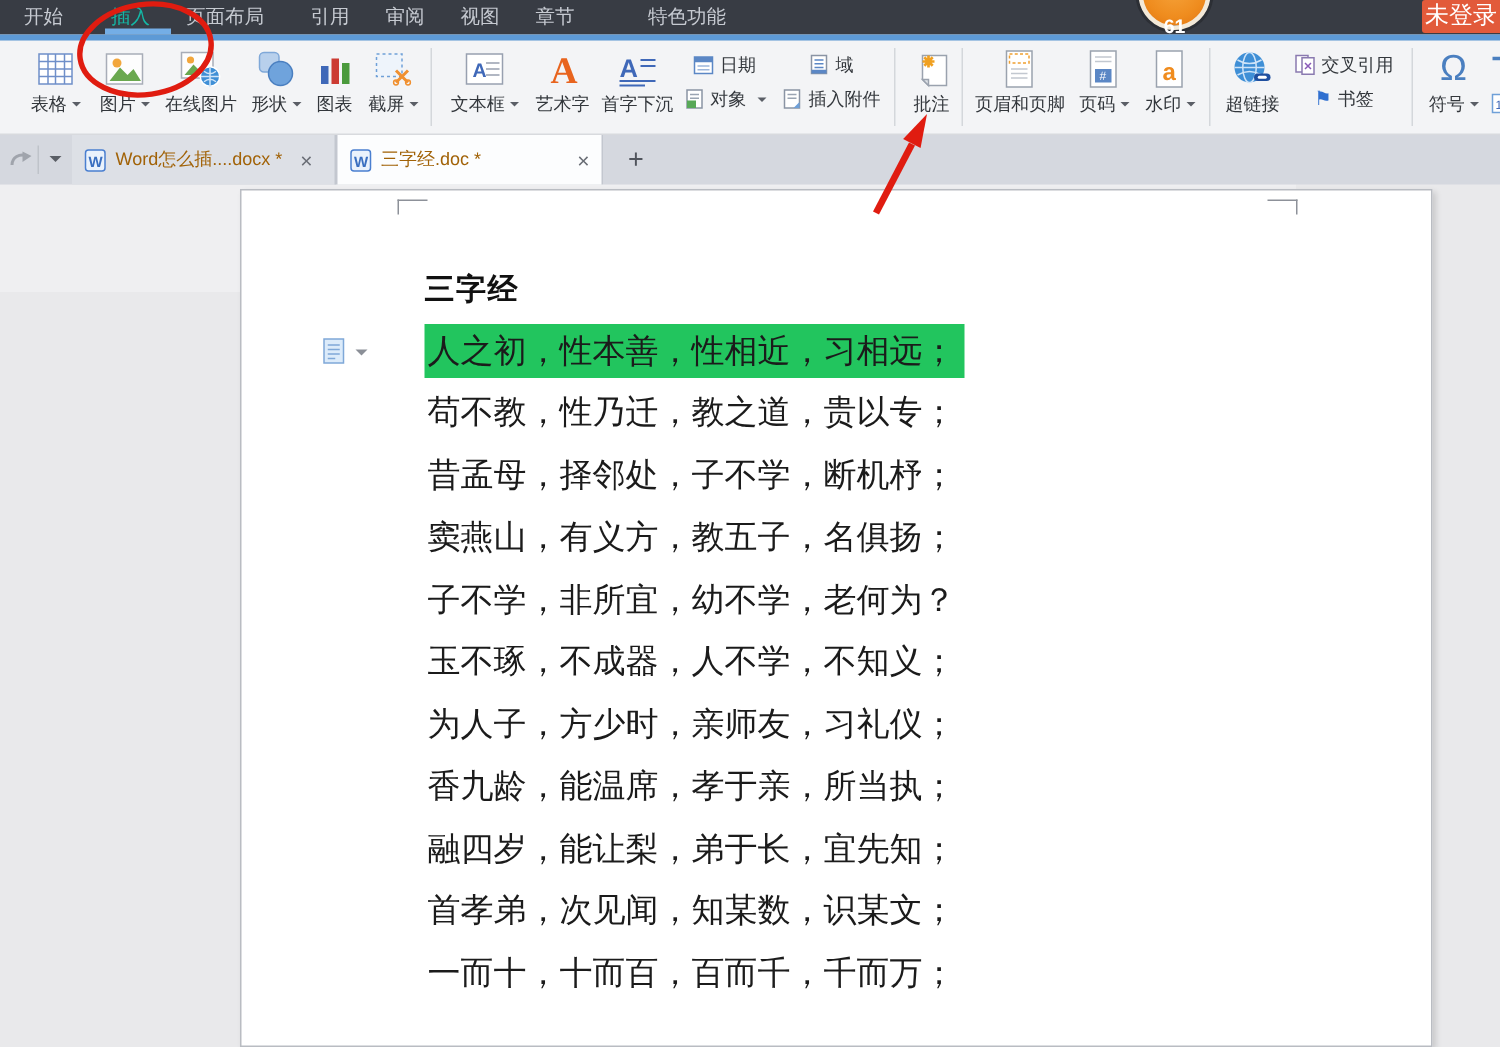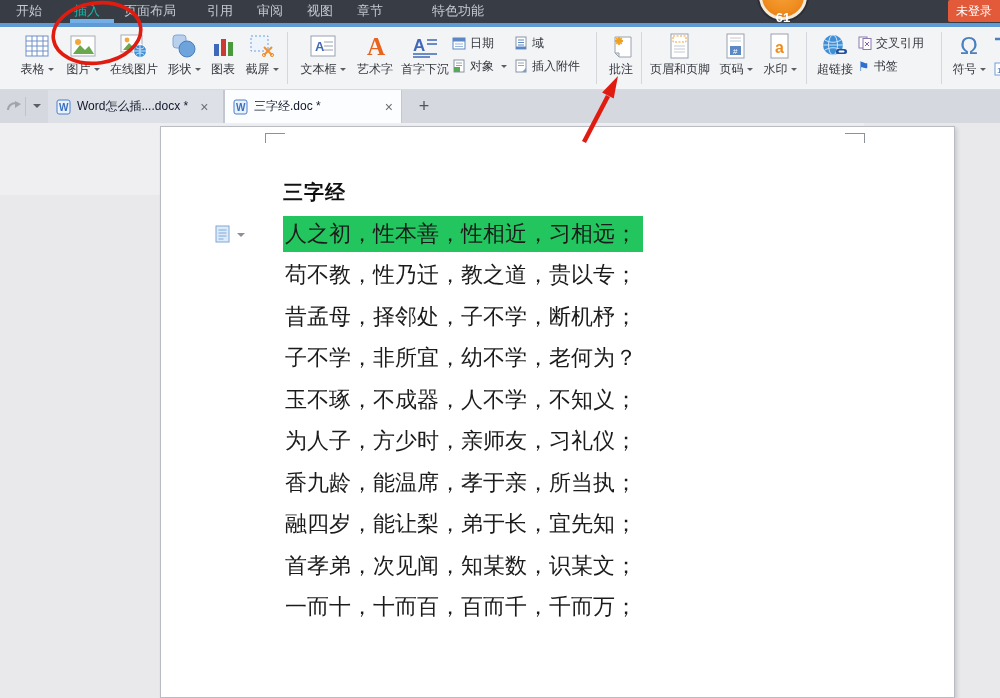--- a/index.html
+++ b/index.html
@@ -11,45 +11,45 @@
   .menubar { position:absolute; left:0; top:0; width:1000px; height:23px; background:#383c44; z-index:3;padding-left:15px; }
   .mtab { position:absolute; top:0; height:23px; line-height:22px; font-size:13px; color:#c6cad1; cursor:default; }
   .mtab.active { color:#14b8a6; }
   .mtab-underline { position:absolute; left:70px; top:19px; width:44px; height:4px; background:#74aee6; z-index:4; }
   .accentline { position:absolute; left:0; top:23px; width:1000px; height:4px; background:#5d9ad6; z-index:3; }
   .badge { position:absolute; left:759px; top:-28px; width:48px; height:48px; border-radius:50%;
            background:radial-gradient(circle at 50% 40%, #f6a43c 0%, #ef8c1e 60%, #e07312 100%);
            border:3px solid #f3e9d8; box-shadow:0 0 0 2px #2c2f35;
            color:#fff; font-weight:bold; font-size:13px; text-align:center; line-height:86px; z-index:5; }
   .login { position:absolute; right:0; top:0; width:52px; height:22px; background:#e25a3a; color:#fff;
-           font-size:12px; text-align:center; line-height:22px; border-radius:2px 0 0 2px; z-index:4; }
+           font-size:16px; text-align:center; line-height:22px; border-radius:2px 0 0 2px; z-index:4; }
 
   
   .ribbon { position:absolute; left:0; top:27px; width:1000px; height:63px; background:#f3f4f6;
             border-bottom:1px solid #d8dade; z-index:2; }
   .rsep { position:absolute; top:5px; height:52px; width:1px; background:#d4d7db; }
   .rgroup { position:absolute; top:0; height:63px; display:flex; align-items:flex-start; }
   .rbtn { display:flex; flex-direction:column; align-items:center; justify-content:flex-start;
           padding-top:4px; height:60px; cursor:default; }
   .rbtn .ic { height:30px; display:flex; align-items:center; justify-content:center; }
   .rbtn .lbl { font-size:12px; color:#33373c; white-space:nowrap; height:16px; line-height:16px;
                display:flex; align-items:center; }
   .dd { display:inline-block; width:0; height:0; border:3.5px solid transparent; border-top-color:#5a5e66;
         margin-left:3px; margin-top:4px; }
-  .smallcol { display:flex; flex-direction:column; justify-content:flex-start; padding-top:8px; gap:7px; }
+  .smallcol { display:flex; flex-direction:column; justify-content:flex-start; padding-top:8px; gap:7px;align-items:center; }
   .sbtn { display:flex; align-items:center; gap:4px; font-size:12px; color:#33373c; white-space:nowrap; height:16px; }
   .glyph-blue { color:#4a7fc0; font-weight:bold; }
 
   
   .tabbar { position:absolute; left:0; top:90px; width:1000px; height:33px; background:#d5d8df; z-index:2; }
   .tb-redo { position:absolute; left:6px; top:8px; }
   .tb-vsep { position:absolute; left:25px; top:7px; width:1px; height:19px; background:#bfc3ca; }
   .tb-caret { position:absolute; left:33px; top:14px; width:0; height:0; border:4px solid transparent; border-top-color:#5a5e66; }
   .doctab { position:absolute; top:0; height:33px; display:flex; align-items:center; padding:0 8px; font-size:12px; }
-  .doctab .tlabel { margin:0 6px; color:#0f172a; }
+  .doctab .tlabel { margin:0 6px; color:#a16207; }
   .doctab .close { color:#6a6e76; font-size:14px; margin-left:6px; cursor:default; }
   .doctab.inactive { left:48px; width:176px; background:#dde0e6; border-right:1px solid #c3c7cf; }
   .doctab.active { left:224px; width:178px; background:#fcfdfe; border-left:1px solid #c3c7cf; border-right:1px solid #c3c7cf; }
   .newtab { position:absolute; left:412px; top:4px; width:24px; height:24px; font-size:18px; color:#50545c;
             text-align:center; line-height:24px; }
 
   
   .canvas { position:absolute; left:0; top:123px; width:864px; height:575px;
             background:linear-gradient(to bottom,#efeff1 0px,#efeff1 72px,#e9e9eb 72px); z-index:1; }
   .page { position:absolute; left:160px; top:3px; width:795px; height:572px; background:#ffffff;
@@ -415,20 +415,23 @@
         <div class="dline">
             <span class="hl">人之初，性本善，性相近，习相远；</span>
           </div>
         <div class="dline">
             <span>苟不教，性乃迁，教之道，贵以专；</span>
           </div>
         <div class="dline">
             <span>昔孟母，择邻处，子不学，断机杼；</span>
           </div>
         <div class="dline">
+            <span>窦燕山，有义方，教五子，名俱扬；</span>
+          </div>
+        <div class="dline">
             <span>子不学，非所宜，幼不学，老何为？</span>
           </div>
         <div class="dline">
             <span>玉不琢，不成器，人不学，不知义；</span>
           </div>
         <div class="dline">
             <span>为人子，方少时，亲师友，习礼仪；</span>
           </div>
         <div class="dline">
             <span>香九龄，能温席，孝于亲，所当执；</span>

